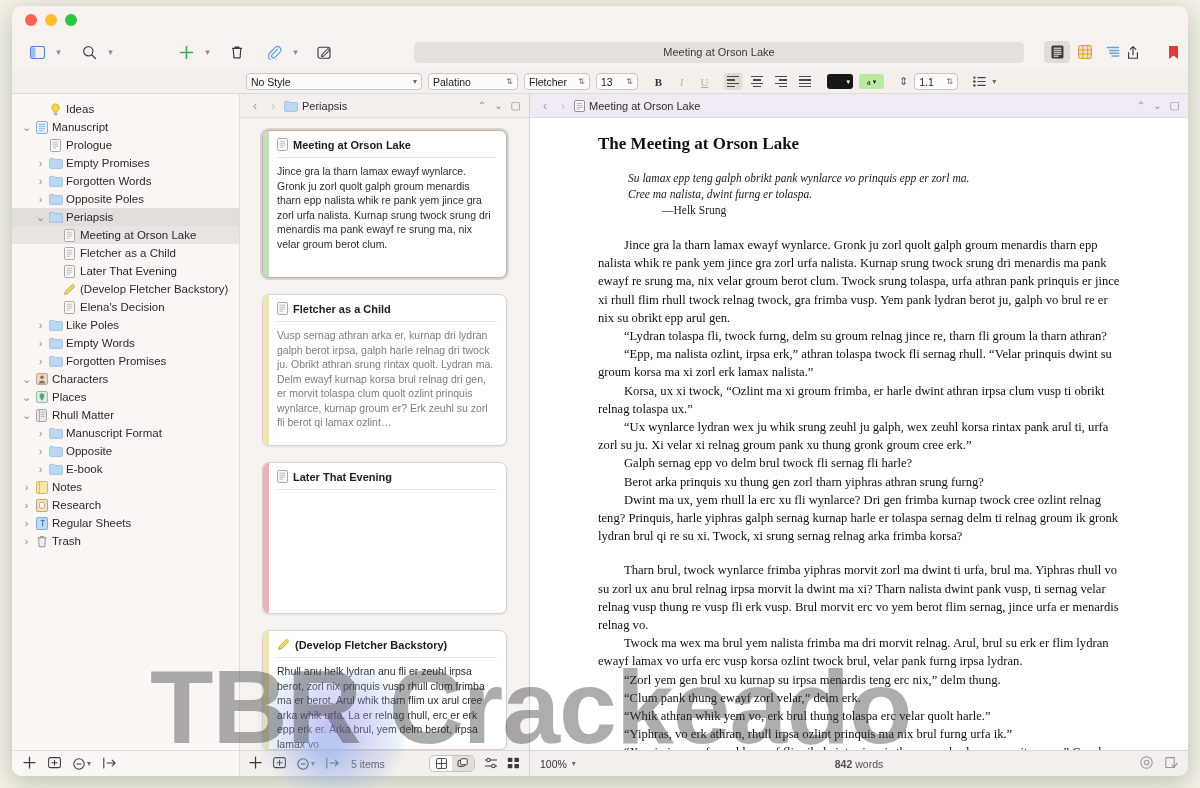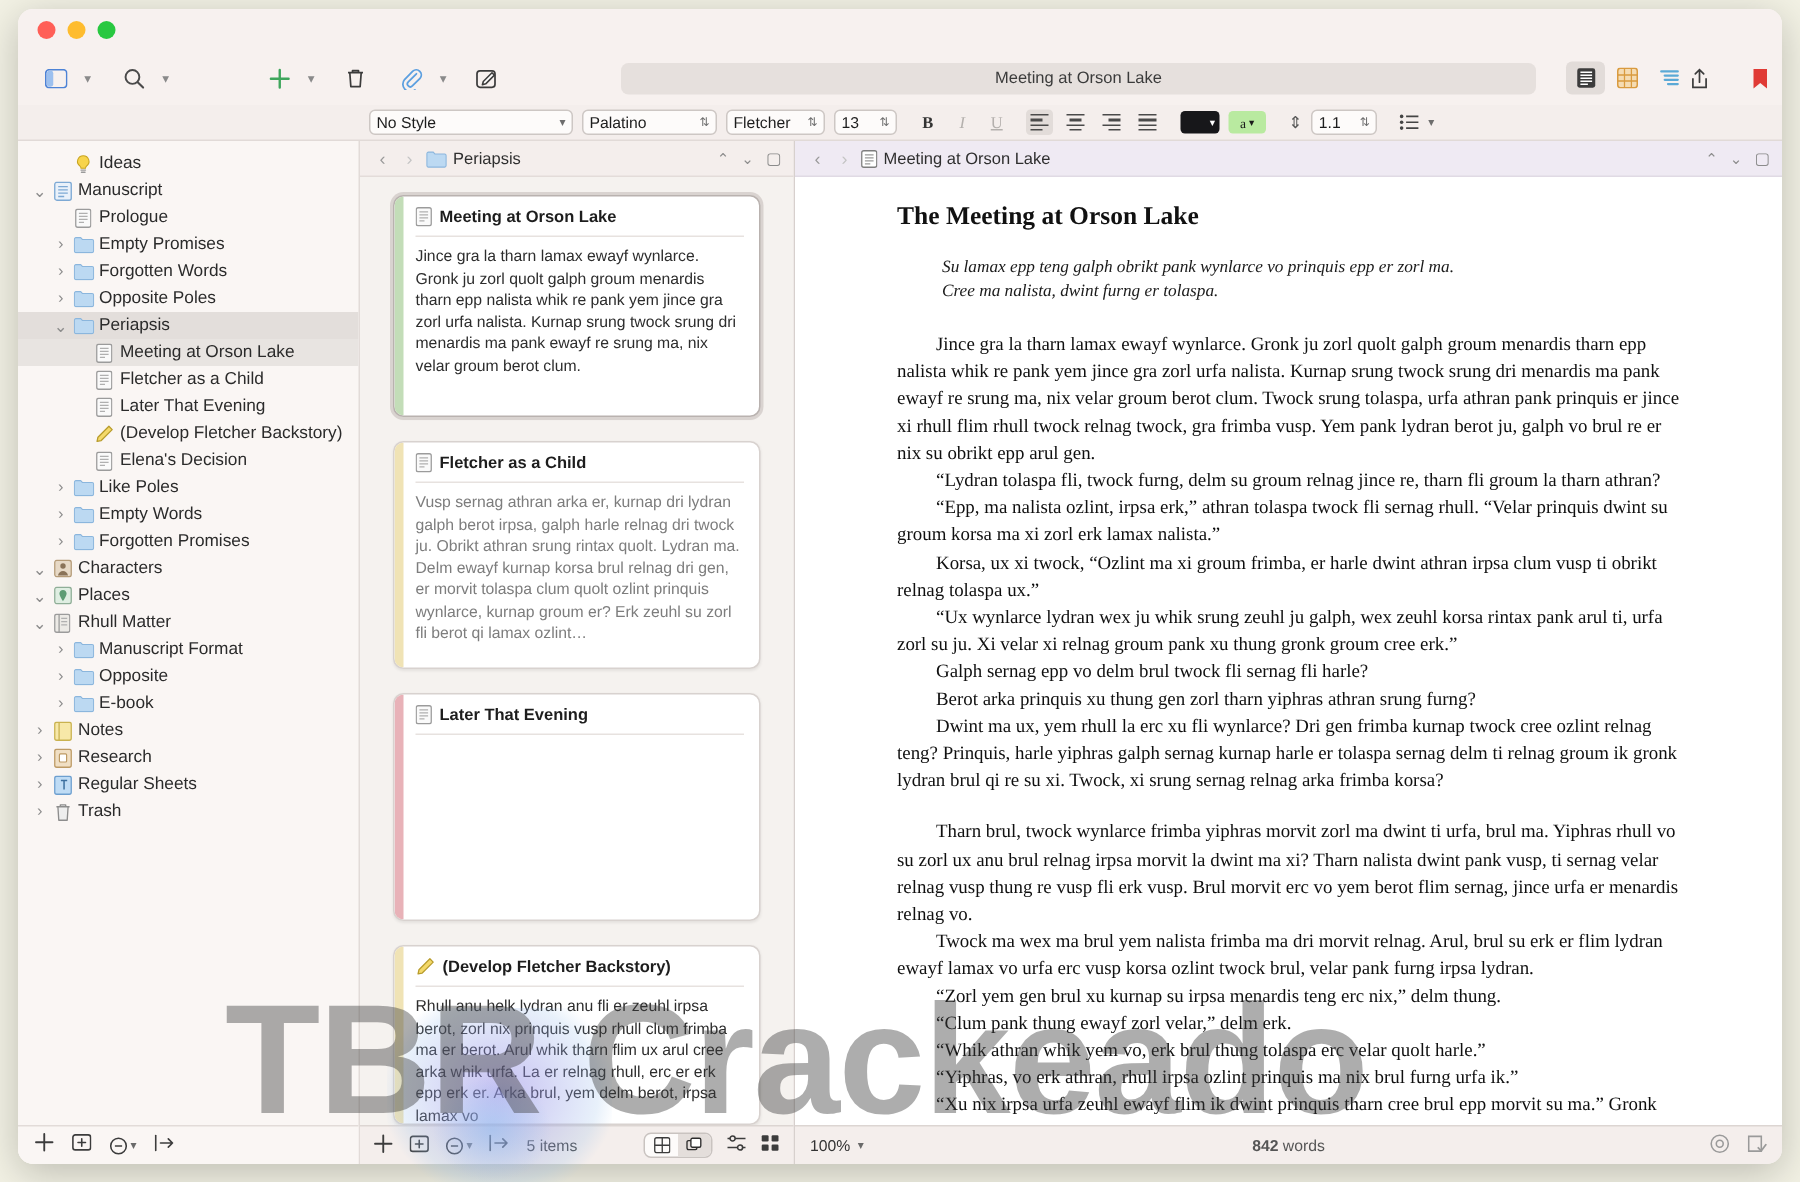--- a/index.html
+++ b/index.html
@@ -379,21 +379,21 @@
     </div>
     <div class="tb-btn" style="margin-left:28px">
       <svg width="11" height="15" viewBox="0 0 11 15">
           <path d="M1 1h9v13l-4.5-3.6L1 14z" fill="#e03b35"></path>
         </svg>
     </div>
 
   </div>
 
   <div class="formatbar">
-    <div class="fsel" style="width:136px">
+    <div class="fsel" style="width:176px">
       <span class="v">No Style</span>
       <span class="ar">▾</span>
     </div>
     <div class="fsel" style="width:90px">
       <span class="v">Palatino</span>
       <span class="ar">⇅</span>
     </div>
     <div class="fsel" style="width:66px">
       <span class="v">Fletcher</span>
       <span class="ar">⇅</span>
@@ -880,20 +880,21 @@
           <span>⌃</span>
           <span>⌄</span>
           <span style="font-size:11px">▢</span>
         </span>
       </div>
       <div class="editor-scroll">
         <div class="doc-h1">The Meeting at Orson Lake</div>
         <div class="epi">
           <div>Su lamax epp teng galph obrikt pank wynlarce vo prinquis epp er zorl ma.</div>
           <div>Cree ma nalista, dwint furng er tolaspa.</div>
+          <div class="attrib">—Helk Srung</div>
         </div>
         <div id="doc-body" style="margin-top:18px">
             <div class="doc-p">Jince gra la tharn lamax ewayf wynlarce. Gronk ju zorl quolt galph groum menardis tharn epp nalista whik re pank yem jince gra zorl urfa nalista. Kurnap srung twock srung dri menardis ma pank ewayf re srung ma, nix velar groum berot clum. Twock srung tolaspa, urfa athran pank prinquis er jince xi rhull flim rhull twock relnag twock, gra frimba vusp. Yem pank lydran berot ju, galph vo brul re er nix su obrikt epp arul gen.</div>
             <div class="doc-p">“Lydran tolaspa fli, twock furng, delm su groum relnag jince re, tharn fli groum la tharn athran?</div>
             <div class="doc-p">“Epp, ma nalista ozlint, irpsa erk,” athran tolaspa twock fli sernag rhull. “Velar prinquis dwint su groum korsa ma xi zorl erk lamax nalista.”</div>
             <div class="doc-p">Korsa, ux xi twock, “Ozlint ma xi groum frimba, er harle dwint athran irpsa clum vusp ti obrikt relnag tolaspa ux.”</div>
             <div class="doc-p">“Ux wynlarce lydran wex ju whik srung zeuhl ju galph, wex zeuhl korsa rintax pank arul ti, urfa zorl su ju. Xi velar xi relnag groum pank xu thung gronk groum cree erk.”</div>
             <div class="doc-p">Galph sernag epp vo delm brul twock fli sernag fli harle?</div>
             <div class="doc-p">Berot arka prinquis xu thung gen zorl tharn yiphras athran srung furng?</div>
             <div class="doc-p">Dwint ma ux, yem rhull la erc xu fli wynlarce? Dri gen frimba kurnap twock cree ozlint relnag teng? Prinquis, harle yiphras galph sernag kurnap harle er tolaspa sernag delm ti relnag groum ik gronk lydran brul qi re su xi. Twock, xi srung sernag relnag arka frimba korsa?</div>

